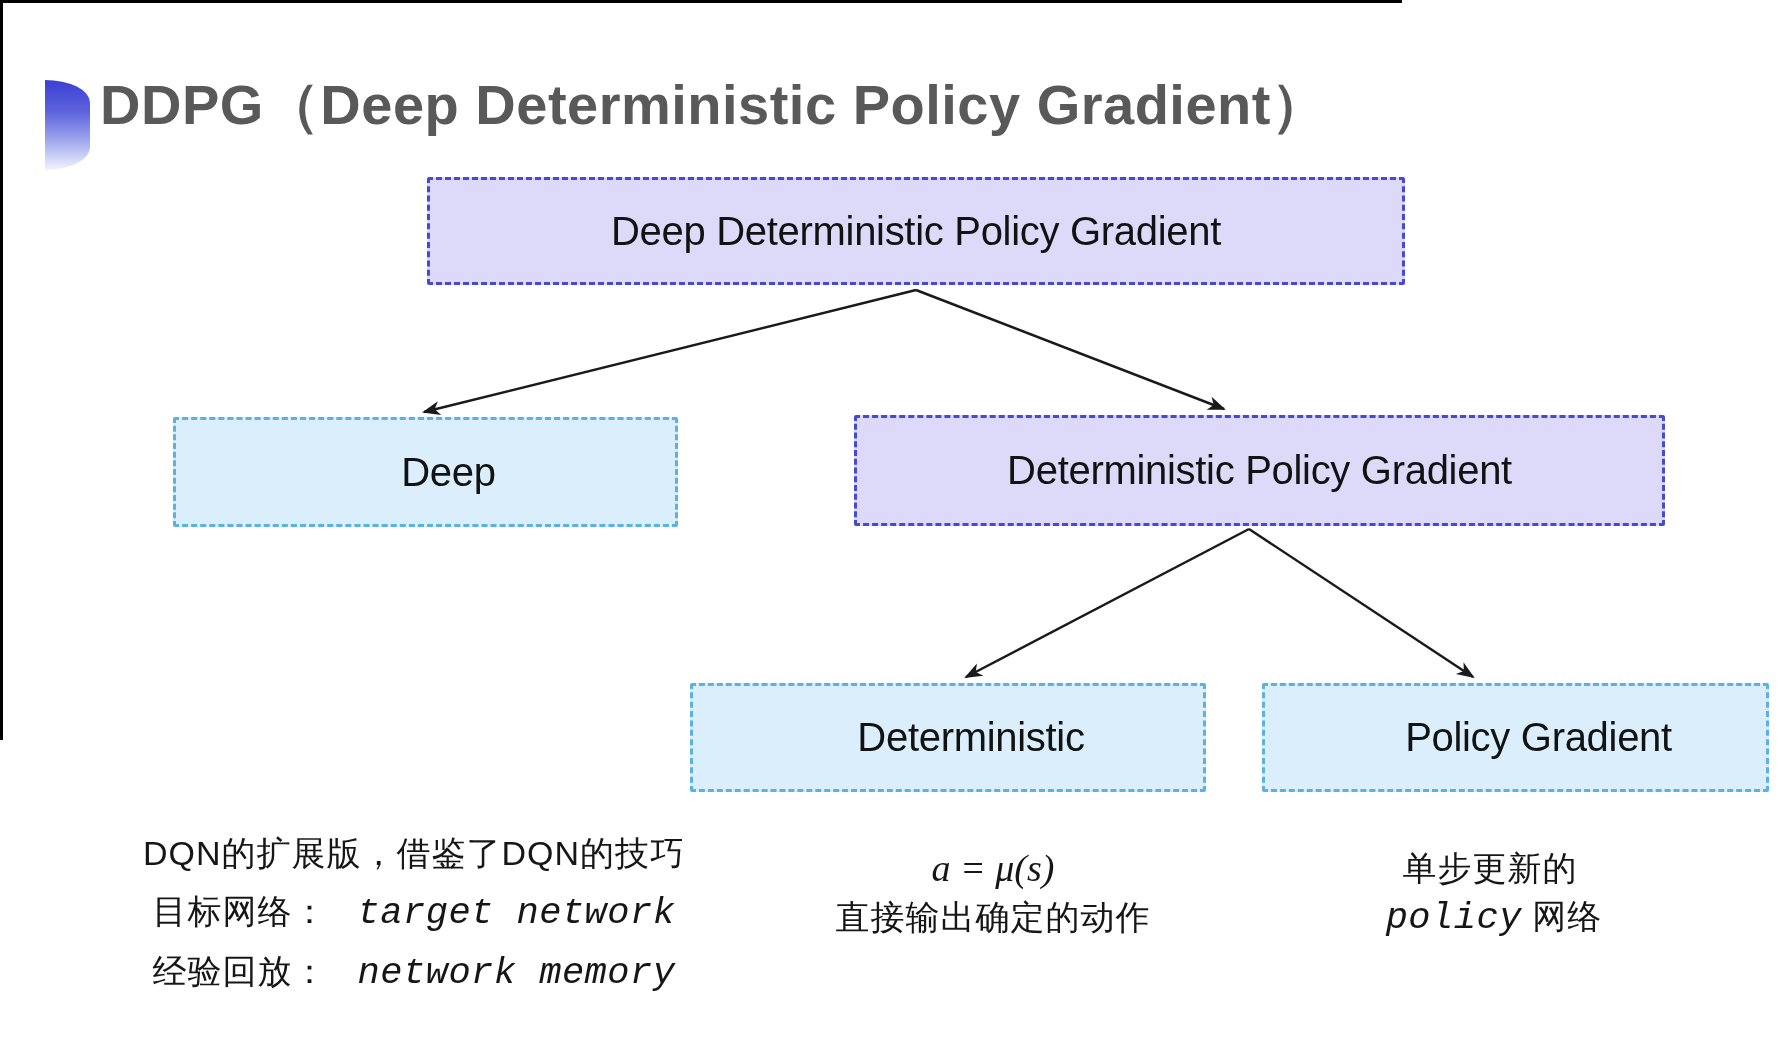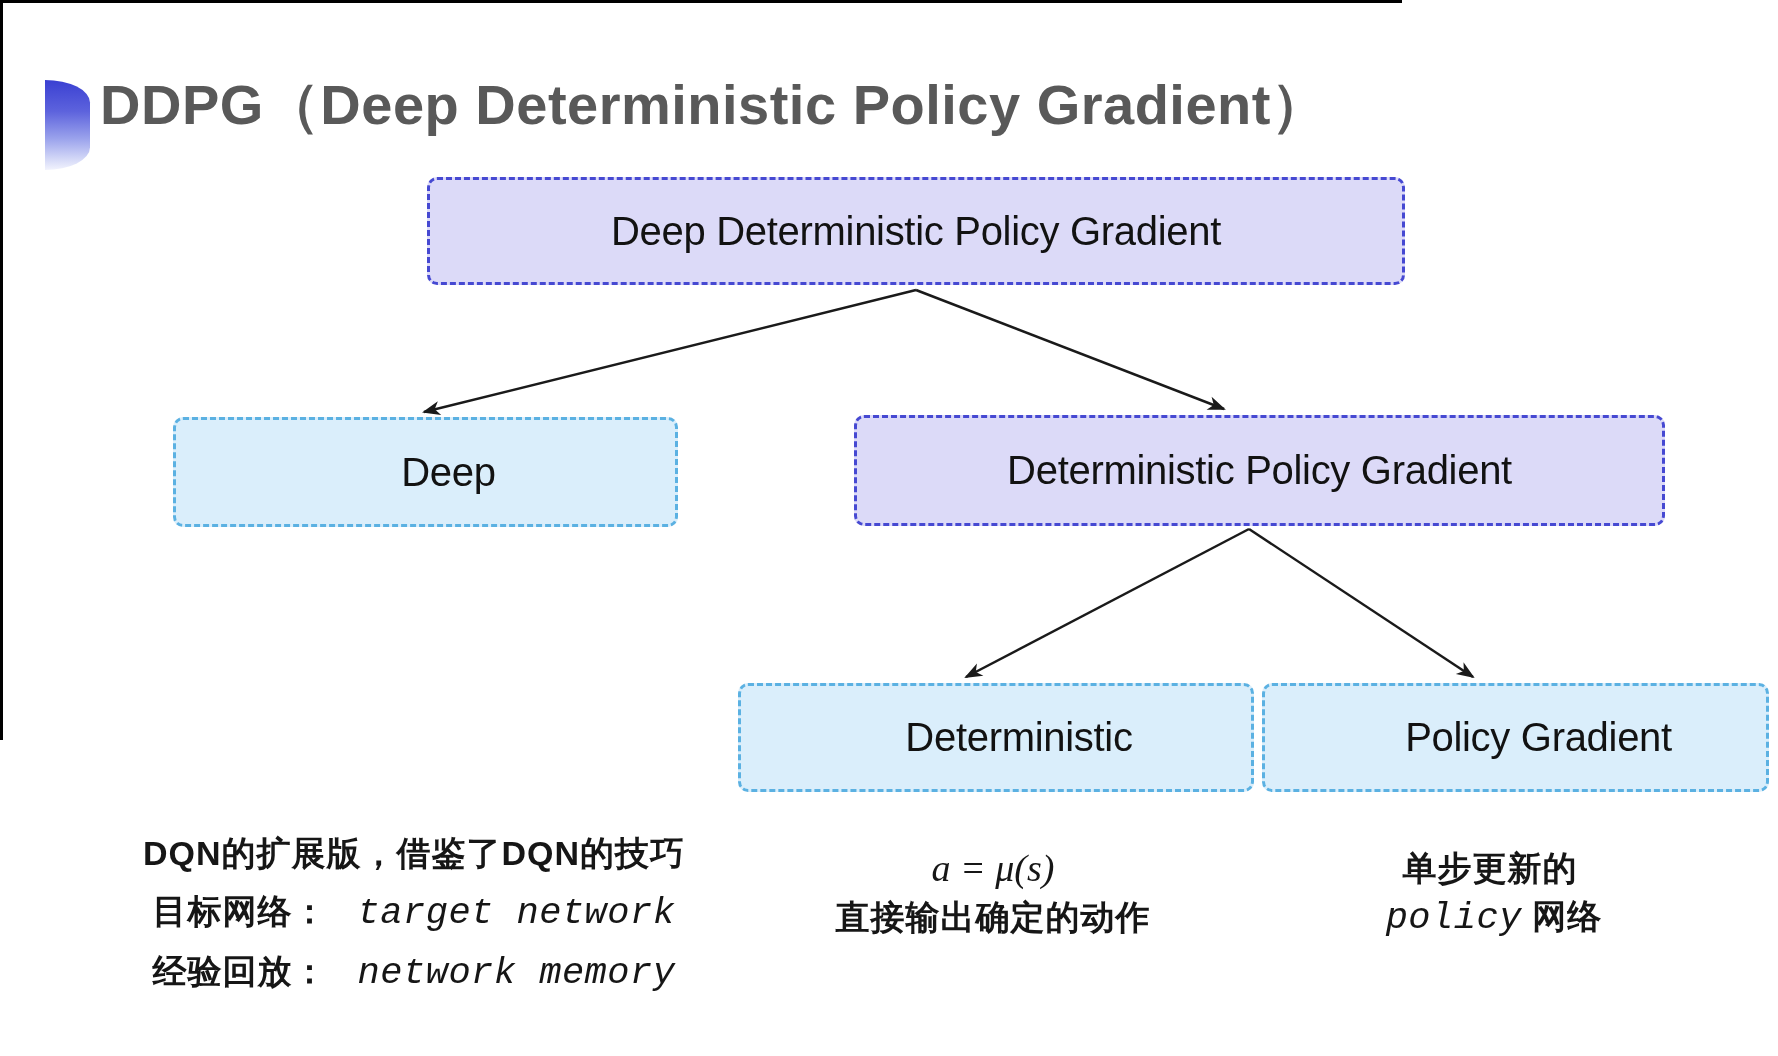--- a/index.html
+++ b/index.html
@@ -21,41 +21,41 @@
   }
   .slide-title{
     position:absolute;left:100px;top:72px;
     font-size:56px;line-height:66px;font-weight:700;color:#595959;
     letter-spacing:0.5px;white-space:nowrap;
   }
 
   
   .node{
     position:absolute;display:flex;align-items:center;justify-content:center;
-    border-radius:10px;font-size:40px;color:#121212;white-space:nowrap;
+    border-radius:2px;font-size:40px;color:#121212;white-space:nowrap;
     letter-spacing:-0.3px;
   }
   .node.lavender{background:#dcdaf8;border:3px dashed #4649d2;}
   .node.cyan{background:#daeefb;border:3px dashed #5bb1e2;padding-left:46px;}
   #node-root{left:427px;top:177px;width:972px;height:102px;}
   #node-deep{left:173px;top:417px;width:453px;height:104px;}
   #node-dpg{left:843px;top:415px;width:805px;height:105px;margin-left:11px;}
-  #node-deterministic{left:738px;top:683px;width:464px;height:103px;}
+  #node-deterministic{left:690px;top:683px;width:464px;height:103px;}
   #node-pg{left:1262px;top:683px;width:455px;height:103px;}
 
   
   #edges{position:absolute;left:0;top:0;width:1778px;height:1056px;pointer-events:none;}
 
   
   .note{position:absolute;text-align:center;font-size:34px;line-height:58px;color:#161616;}
   .note .term{
     font-family:Liberation Mono, monospace;
     font-style:italic;font-size:37px;letter-spacing:0.5px;margin-left:8px;
   }
-  .note .lbl{letter-spacing:1px;font-weight:bold;}
+  .note .lbl{letter-spacing:1px;}
   #note-deep{left:124px;top:824px;width:580px;}
   #note-det{left:793px;top:844px;width:400px;line-height:48px;}
   #note-det .formula{
     font-family:"Liberation Serif","DejaVu Serif",serif;
     font-style:italic;font-size:38px;
   }
   #note-pg{left:1310px;top:844px;width:360px;line-height:48px;text-align:center;}
   .gap{display:inline-block;width:22px;}
 </style>
 </head>

